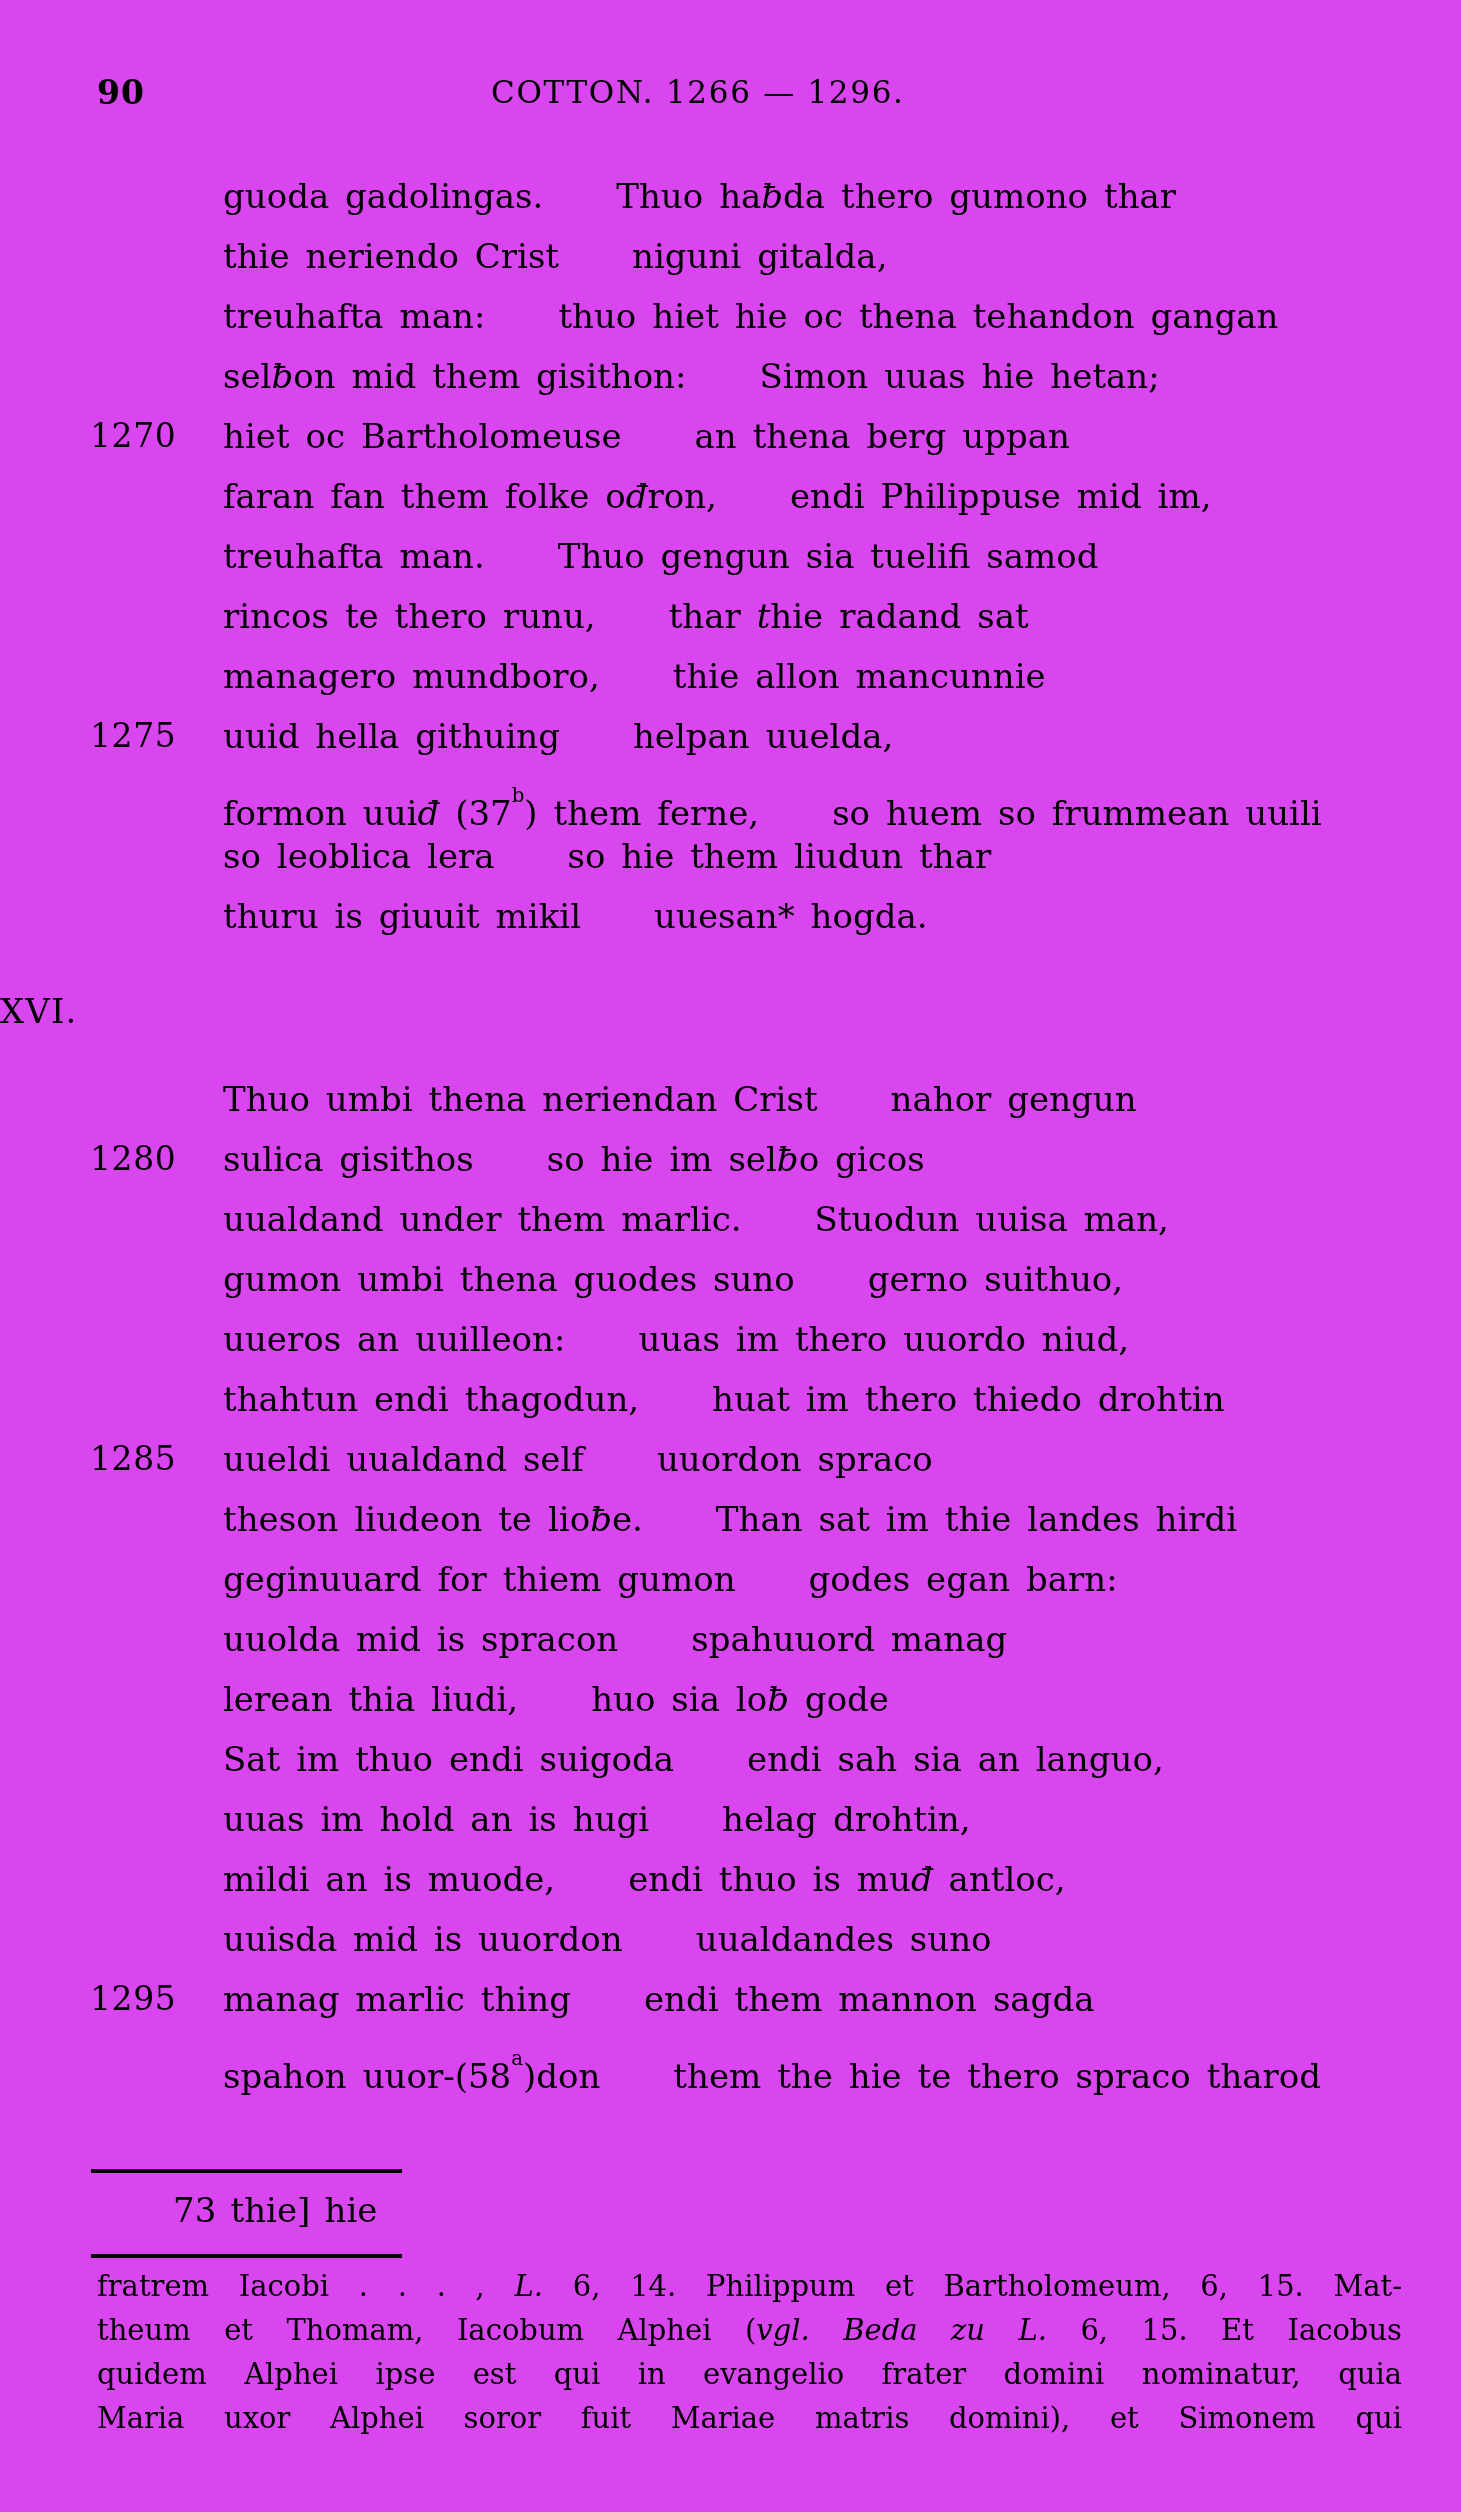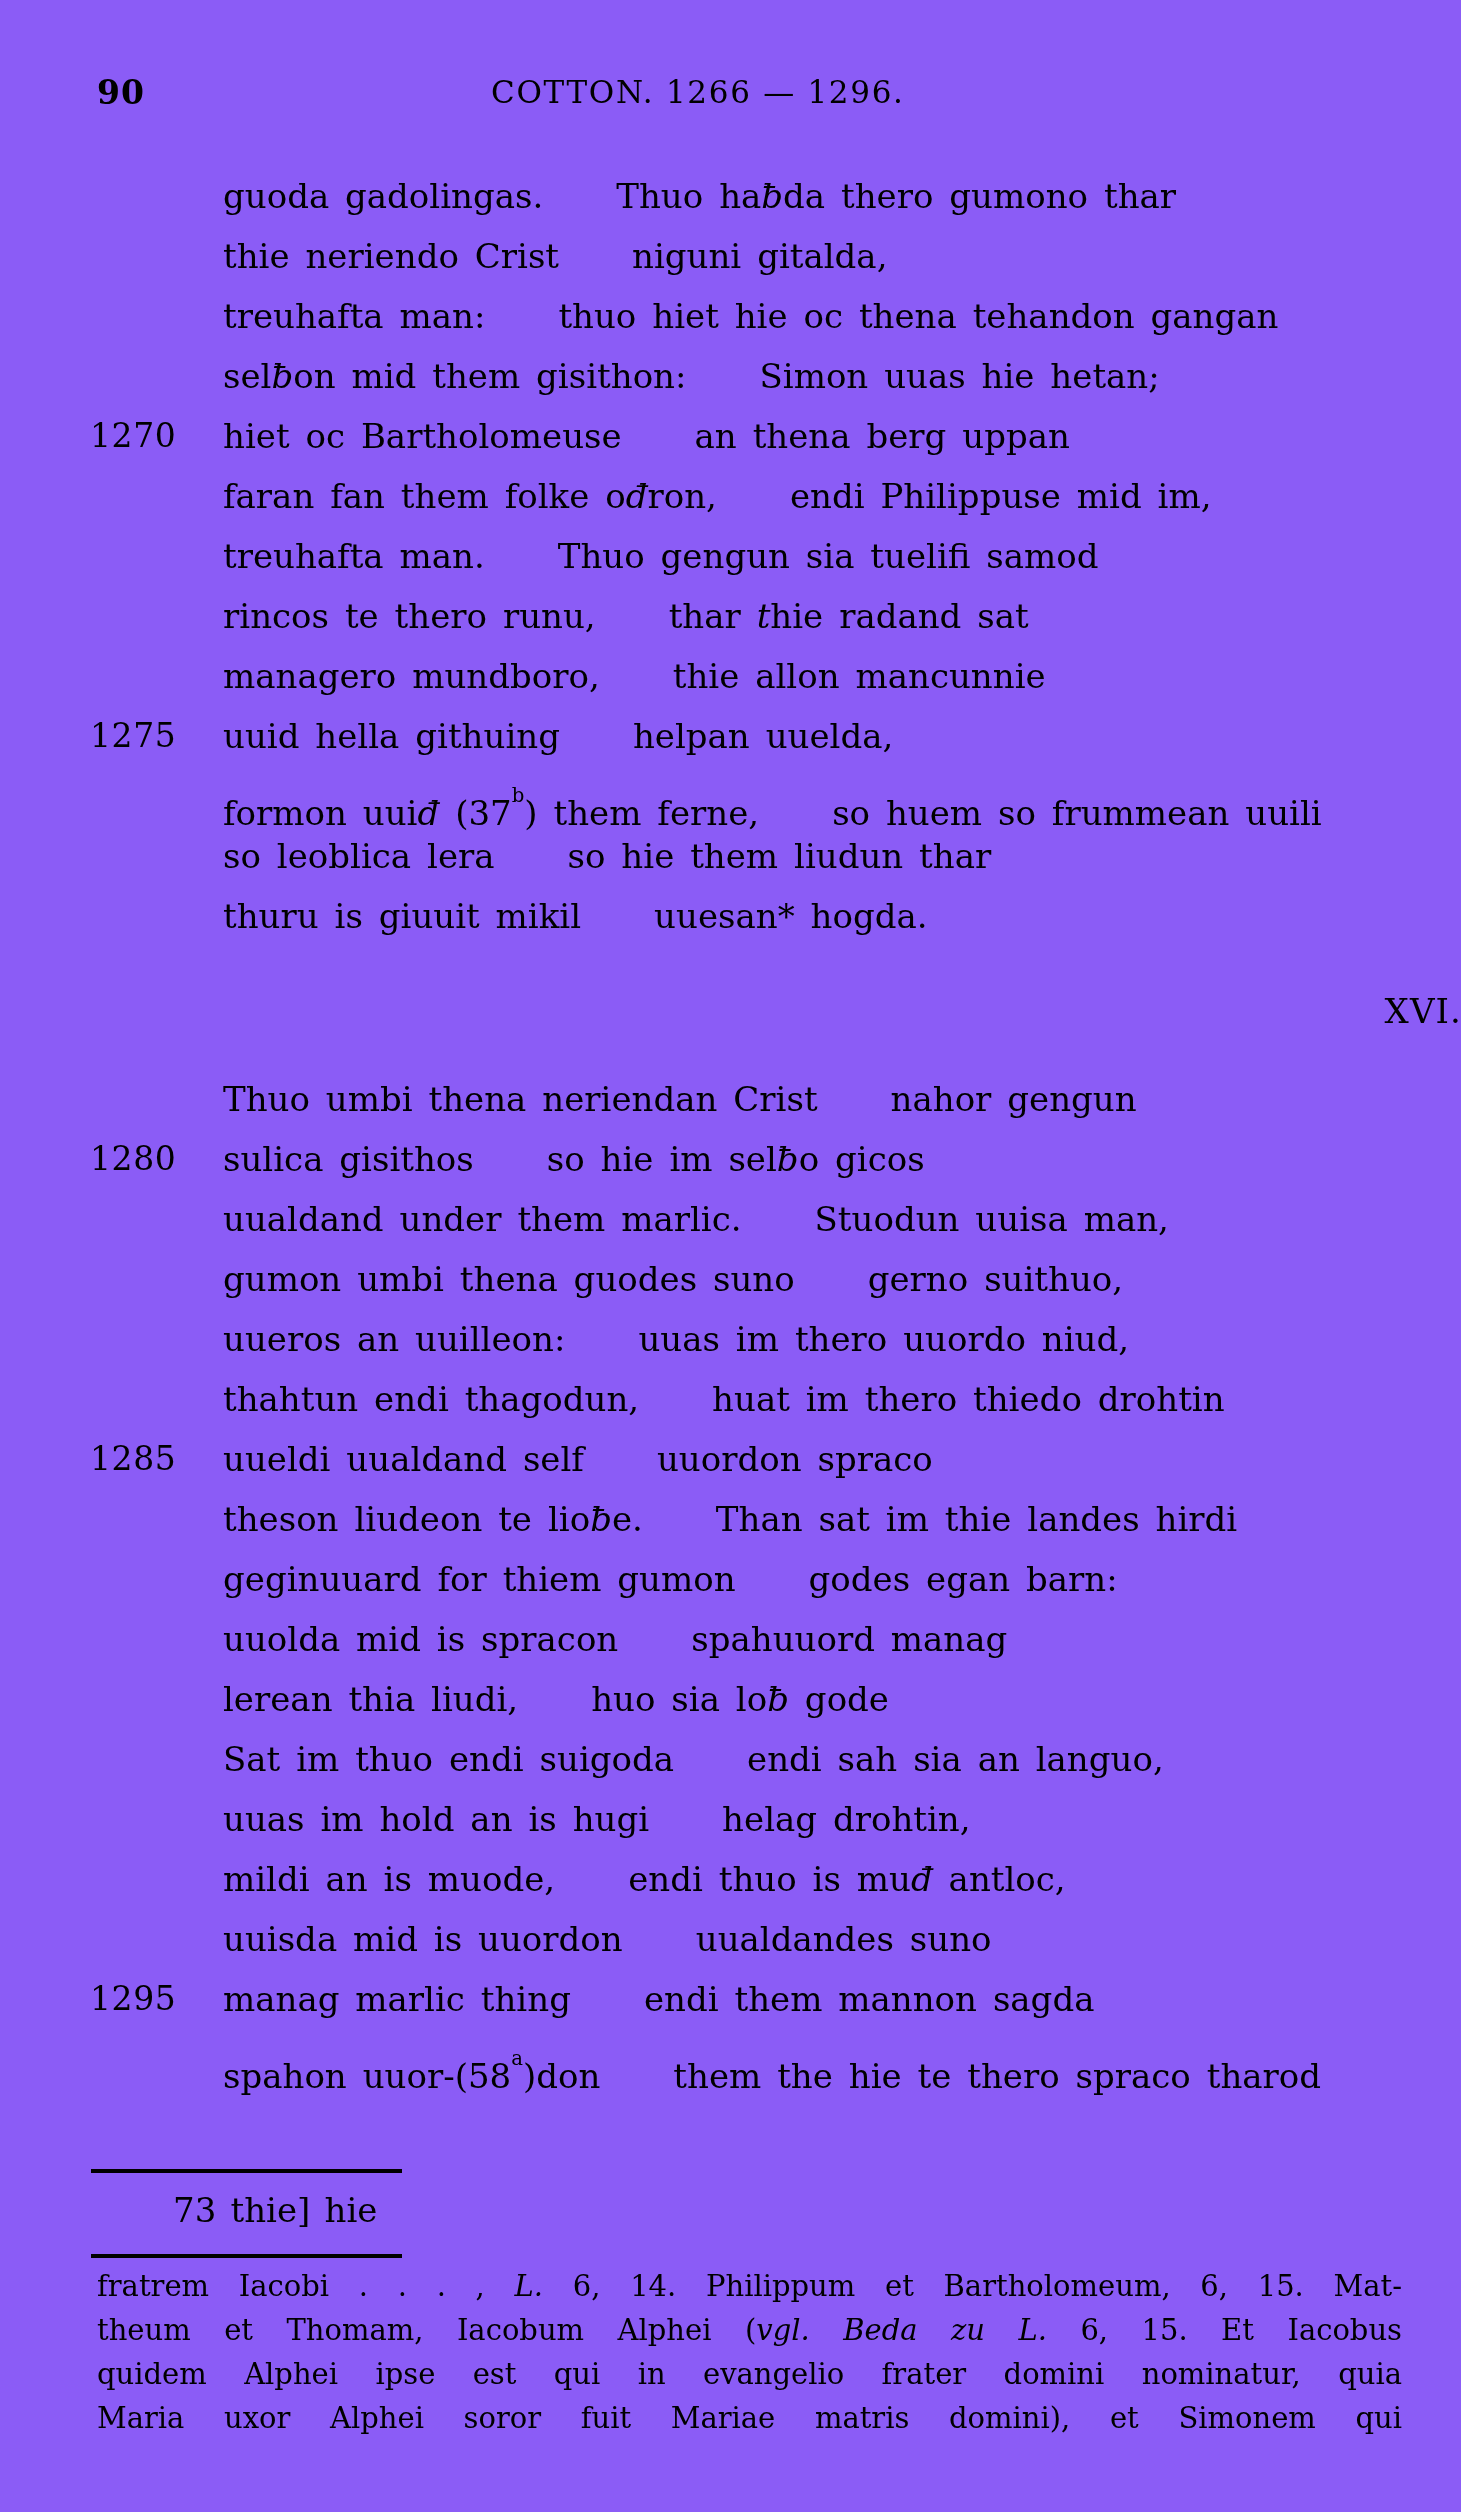--- a/index.html
+++ b/index.html
@@ -1,20 +1,20 @@
 <!DOCTYPE html>
 <html style="font-size:9px"><head>
 <meta charset="utf-8">
 <style>
   html, body { margin: 0; padding: 0; background: #f2f2f2; }
   .page {
     position: relative;
     width: 1462px;
     height: 2512px;
-    background: #8b5cf6;
+    background: #d946ef;
     color: #000000;
     font-family: "DejaVu Serif", "Liberation Serif", serif;
     overflow: hidden;
   }
   
   .page-number {
     position: absolute; top: 73px; left: 97px;
     font-size: 33px; font-weight: bold; letter-spacing: 1.1px;
   }
   .running-title {
@@ -36,21 +36,21 @@
   }
   .lnum {
     position: absolute; left: 90px; top: 0;
     font-size: 33px; letter-spacing: 0.6px;
   }
   .caesura { display: inline-block; width: 73px; }
   .it { font-style: italic; }
   sup { font-size: 58%; vertical-align: 38%; letter-spacing: 0; }
   .section-heading {
     position: absolute; top: 991px; left: 0; right: 0;
-    text-align: right;
+    text-align: left;
     font-size: 34px; letter-spacing: 1.1px;
   }
   
   .rule {
     position: absolute; left: 91px; width: 311px; height: 4px;
     background: #000;
   }
   .rule-top { top: 2169px; }
   .rule-bottom { top: 2254px; }
   .footnote {

